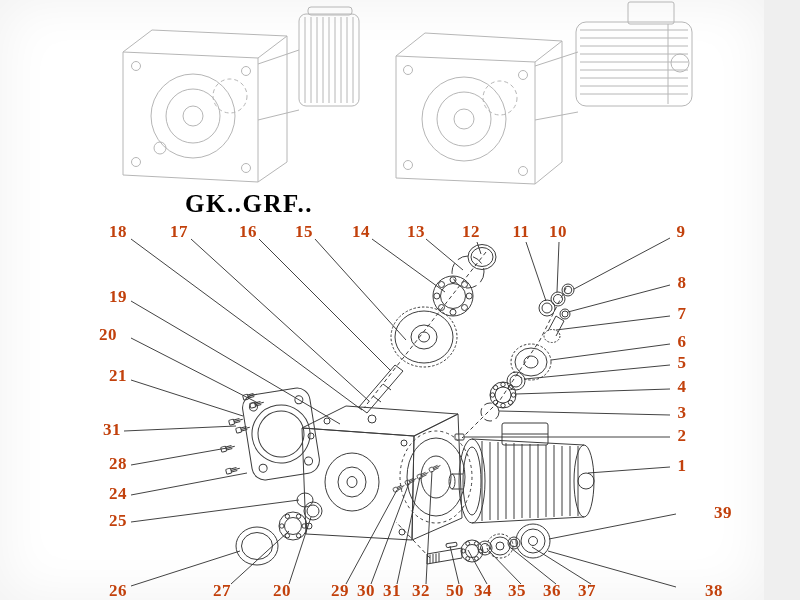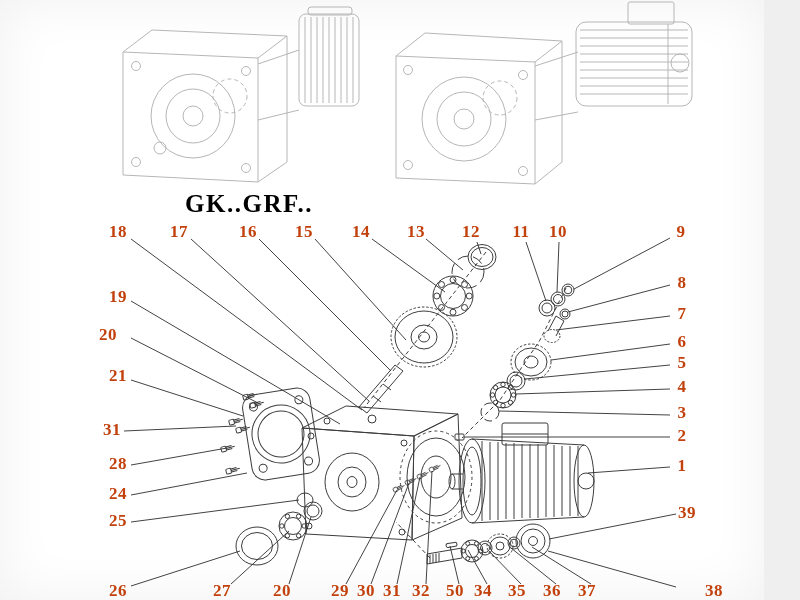--- a/index.html
+++ b/index.html
@@ -302,21 +302,21 @@
   <div class="callout" style="left:118px;top:591px">26</div>
 
   <div class="callout" style="left:682px;top:283px">8</div>
   <div class="callout" style="left:682px;top:314px">7</div>
   <div class="callout" style="left:682px;top:342px">6</div>
   <div class="callout" style="left:682px;top:363px">5</div>
   <div class="callout" style="left:682px;top:387px">4</div>
   <div class="callout" style="left:682px;top:413px">3</div>
   <div class="callout" style="left:682px;top:436px">2</div>
   <div class="callout" style="left:682px;top:466px">1</div>
-  <div class="callout" style="left:687px;top:513px">39</div>
+  <div class="callout" style="left:723px;top:513px">39</div>
   <div class="callout" style="left:714px;top:591px">38</div>
 
   <div class="callout" style="left:222px;top:591px">27</div>
   <div class="callout" style="left:282px;top:591px">20</div>
   <div class="callout" style="left:340px;top:591px">29</div>
   <div class="callout" style="left:366px;top:591px">30</div>
   <div class="callout" style="left:392px;top:591px">31</div>
   <div class="callout" style="left:421px;top:591px">32</div>
   <div class="callout" style="left:455px;top:591px">50</div>
   <div class="callout" style="left:483px;top:591px">34</div>

